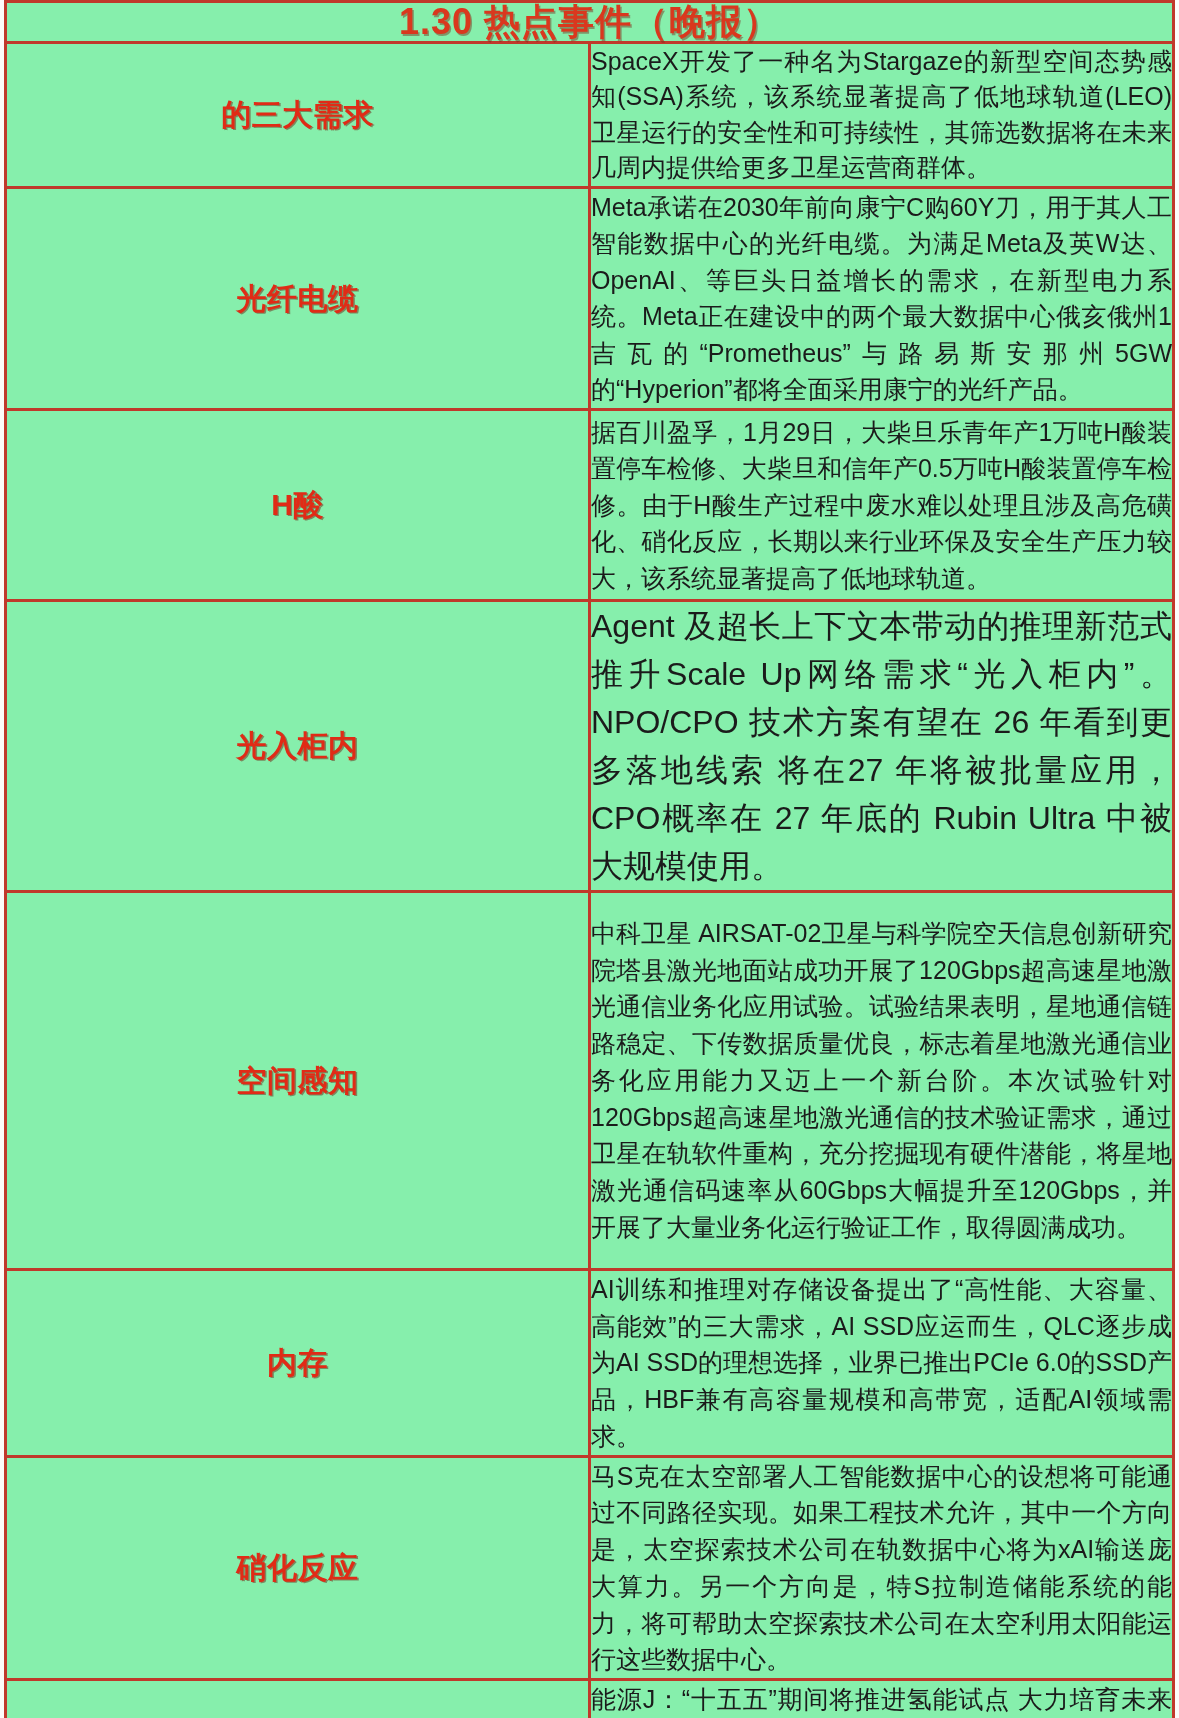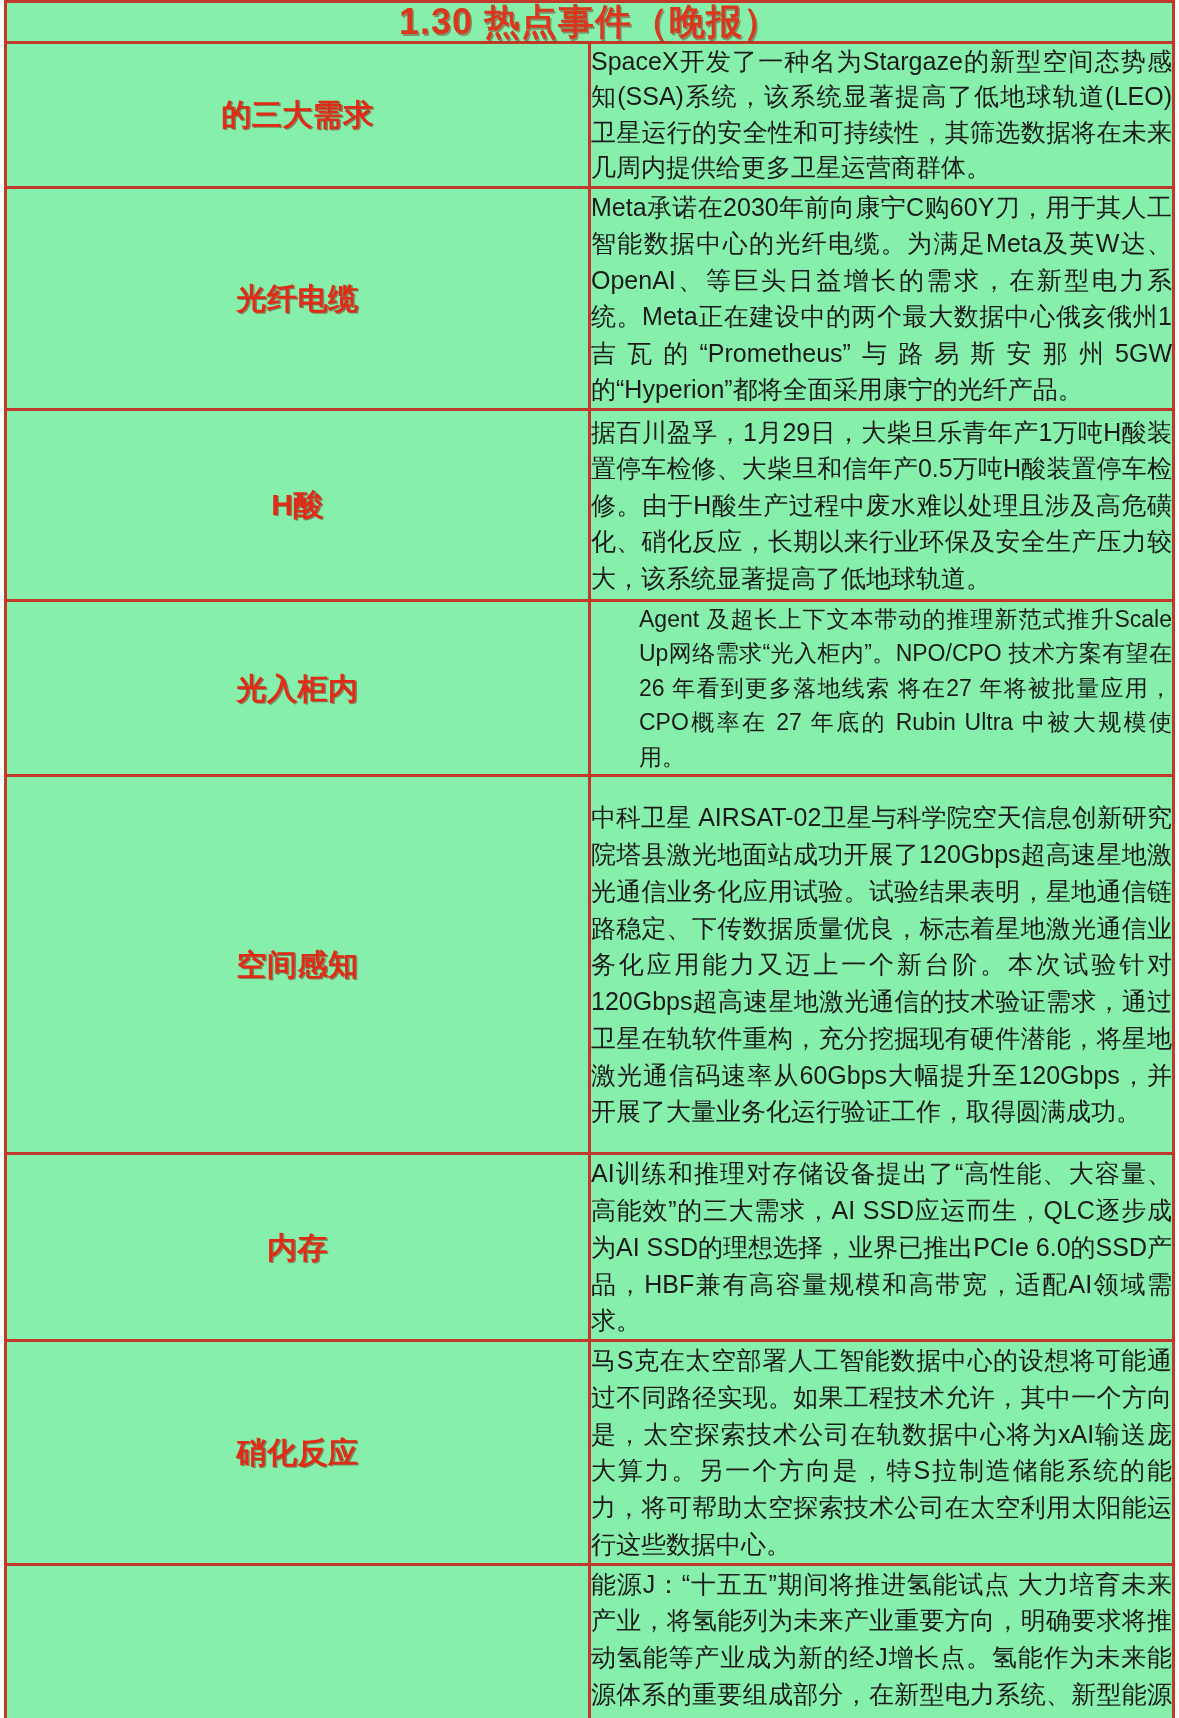--- a/index.html
+++ b/index.html
@@ -85,21 +85,21 @@
     letter-spacing: 0px;
     word-break: break-word;
   }
 
   
   .r-robot   .body-text { font-size: 24.5px; }
   .r-agri    .body-text { font-size: 24.5px; }
   .r-ssa     .body-text { font-size: 25px; }
   .r-fiber   .body-text { font-size: 25px; line-height: 1.46; }
   .r-hacid   .body-text { font-size: 25px; line-height: 1.46; }
-  .r-optical .body-text { font-size: 23px; line-height: 1.5; margin-left: 48px; }
+  .r-optical .body-text { font-size: 32px; line-height: 1.5; }
   .r-satcom  .body-text { font-size: 25px; line-height: 1.47; }
   .r-memory  .body-text { font-size: 25px; line-height: 1.47; border-radius: 6px; }
   .r-space   .body-text { font-size: 25px; line-height: 1.47; }
   .r-h2      .body-text { font-size: 25px; line-height: 1.47; }
 </style>
 </head>
 <body>
 
 <div class="sheet">
   <table class="hot-table">

